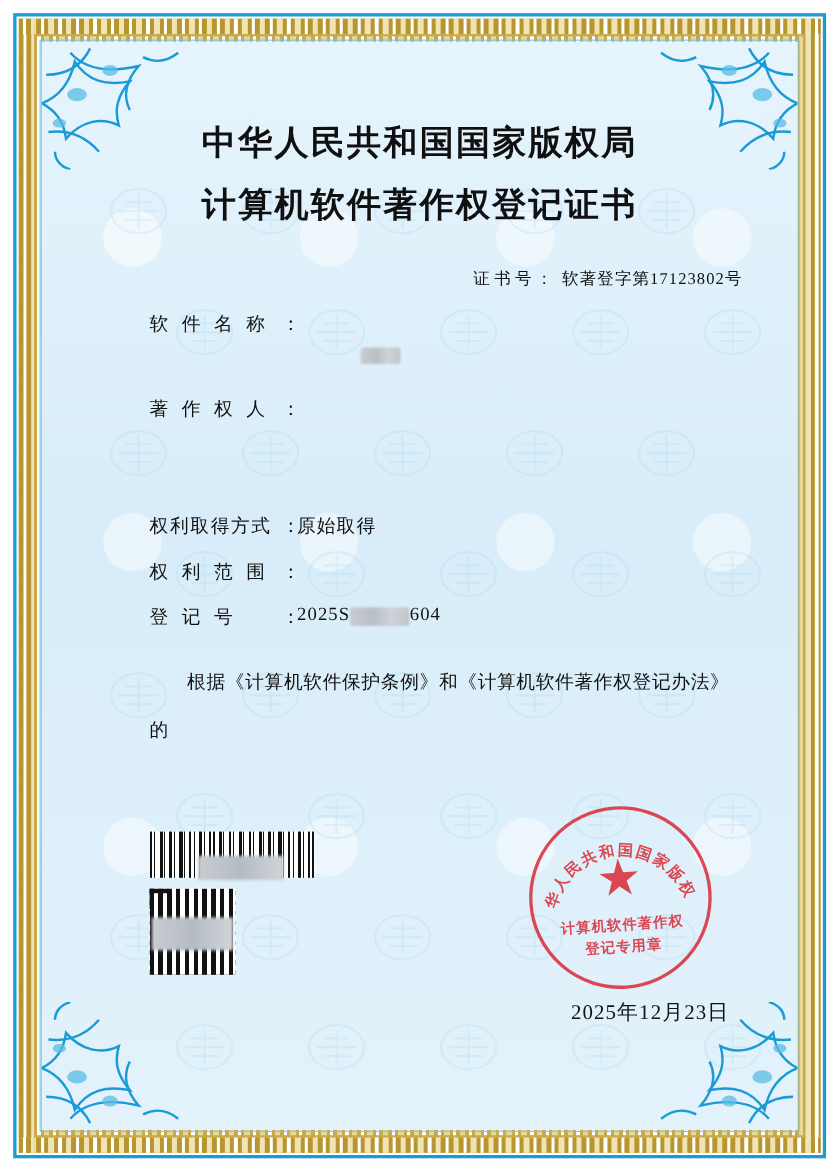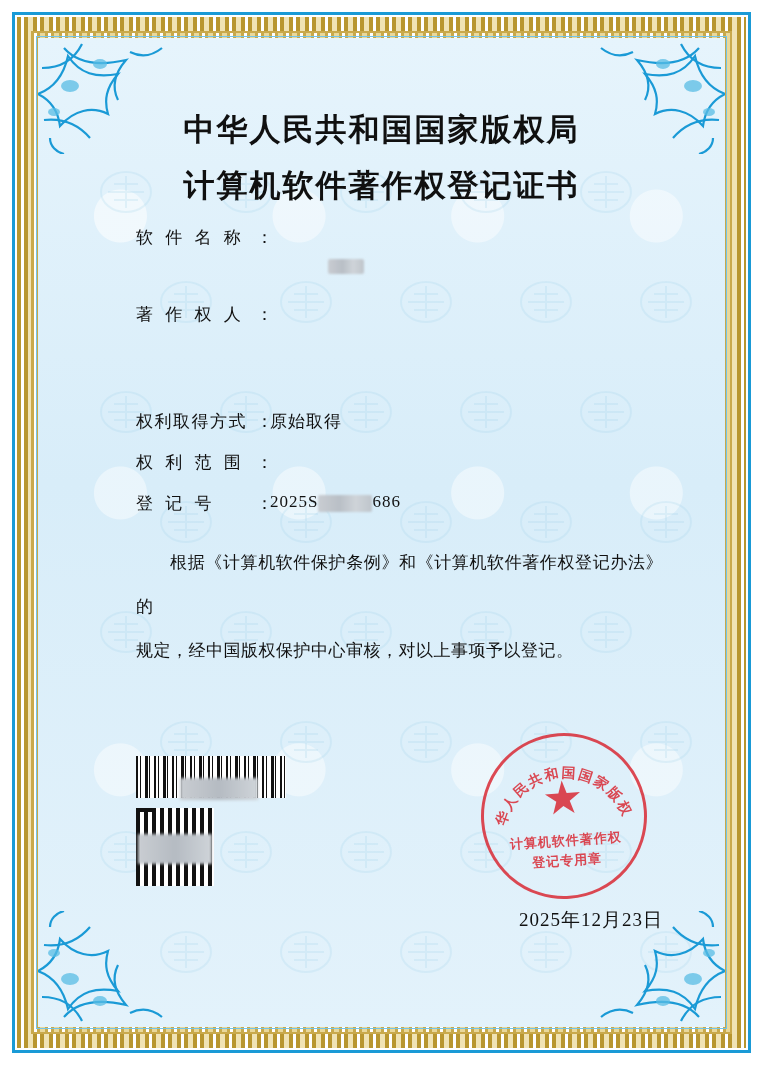--- a/index.html
+++ b/index.html
@@ -575,20 +575,24 @@
       </g>
     </svg>
 
     <div class="content">
 
       <div class="title">
         <div class="title-line1">中华人民共和国国家版权局</div>
         <div class="title-line2">计算机软件著作权登记证书</div>
       </div>
 
+      <div class="cert-no">
+        <span class="label">证书号：</span>
+        <span>软著登字第17123802号</span>
+      </div>
 
       <div class="field-block">
 
         <div class="field">
           <span class="key">软 件 名 称</span>
           <span class="colon">：</span>
         </div>
 
         <div class="name-second-line">
           <span class="redact" style="width:36px;height:15px;"></span>
@@ -608,27 +612,26 @@
         </div>
 
         <div class="field" style="margin-top:18px;">
           <span class="key">权 利 范 围</span>
           <span class="colon">：</span>
         </div>
 
         <div class="field" style="margin-top:18px;">
           <span class="key">登  记  号</span>
           <span class="colon">：</span>
-          <span class="val"><span>2025S</span><span class="redact" style="width:54px;height:17px;"></span><span>686</span></span>
+          <span class="val"><span>2025S</span><span class="redact" style="width:54px;height:17px;"></span><span>604</span></span>
         </div>
       </div>
 
       <div class="paragraph">
         <span class="indent"></span><span>根据《计算机软件保护条例》和《计算机软件著作权登记办法》的</span><br>
-        <span>规定，经中国版权保护中心审核，对以上事项予以登记。</span>
       </div>
 
       <div class="codes">
         <div style="position:relative;">
           <div class="barcode"></div>
           <div class="barcode-redact"></div>
         </div>
         <div class="qr">
           <div class="qr-redact"></div>
         </div>

